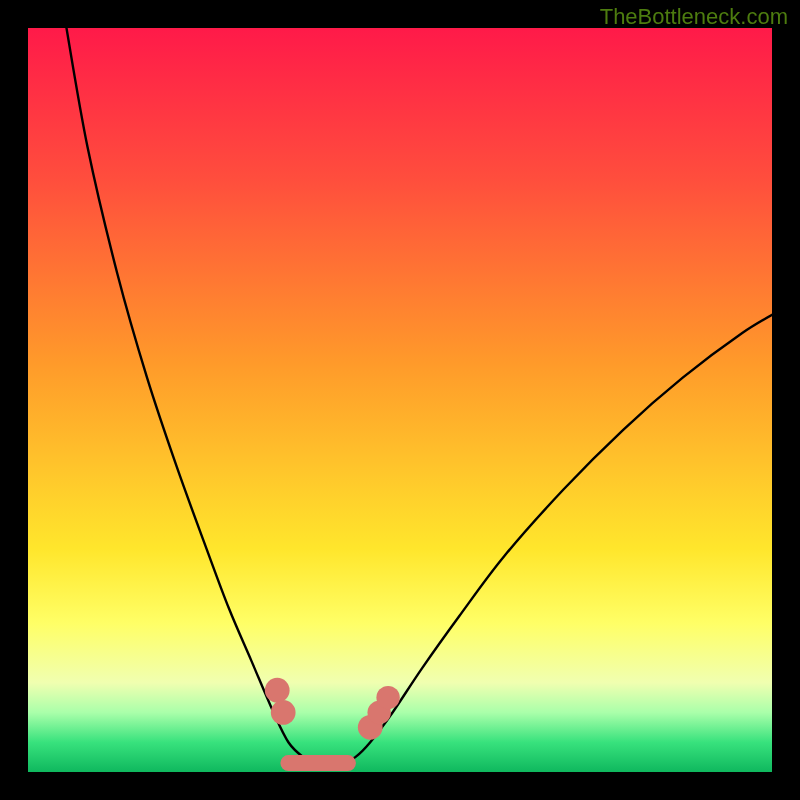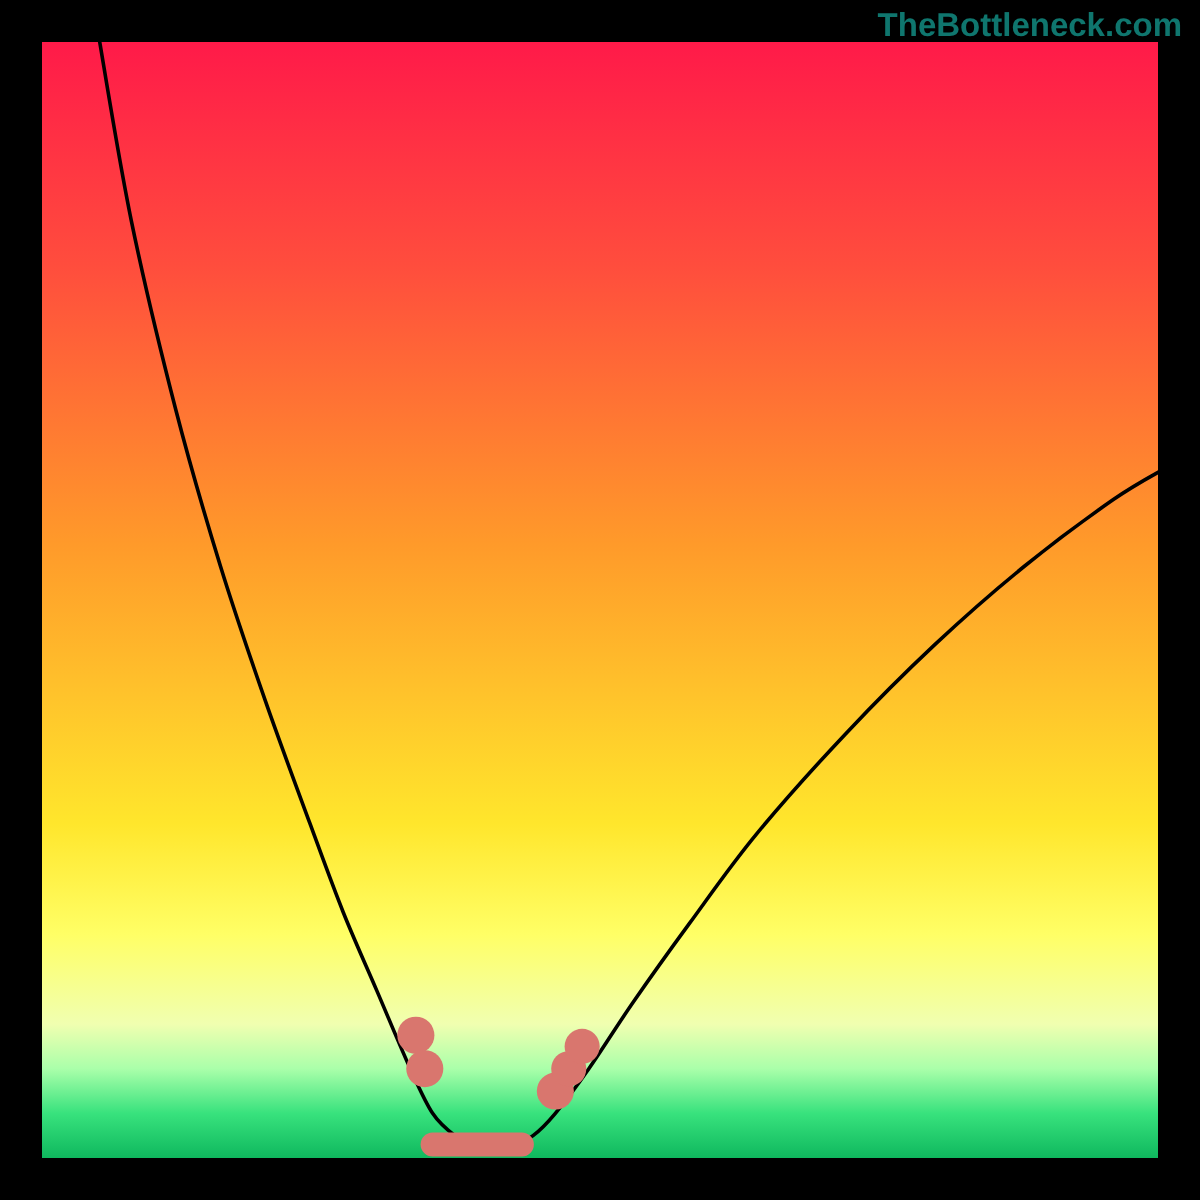--- a/index.html
+++ b/index.html
@@ -16,24 +16,24 @@
     left: 28px;
     top: 28px;
     width: 744px;
     height: 744px;
     background: #000;
   }
   .watermark {
     position: absolute;
     top: 4px;
     right: 12px;
-    color: #0f766e;
+    color: #4d7c0f;
     font-size: 22px;
     letter-spacing: 0px;
-    font-weight: 700;
+    font-weight: 400;
     z-index: 50;
     margin-left: 20px;
   }
   svg {
     display: block;
   }
 </style>
 </head>
 <body>
 

